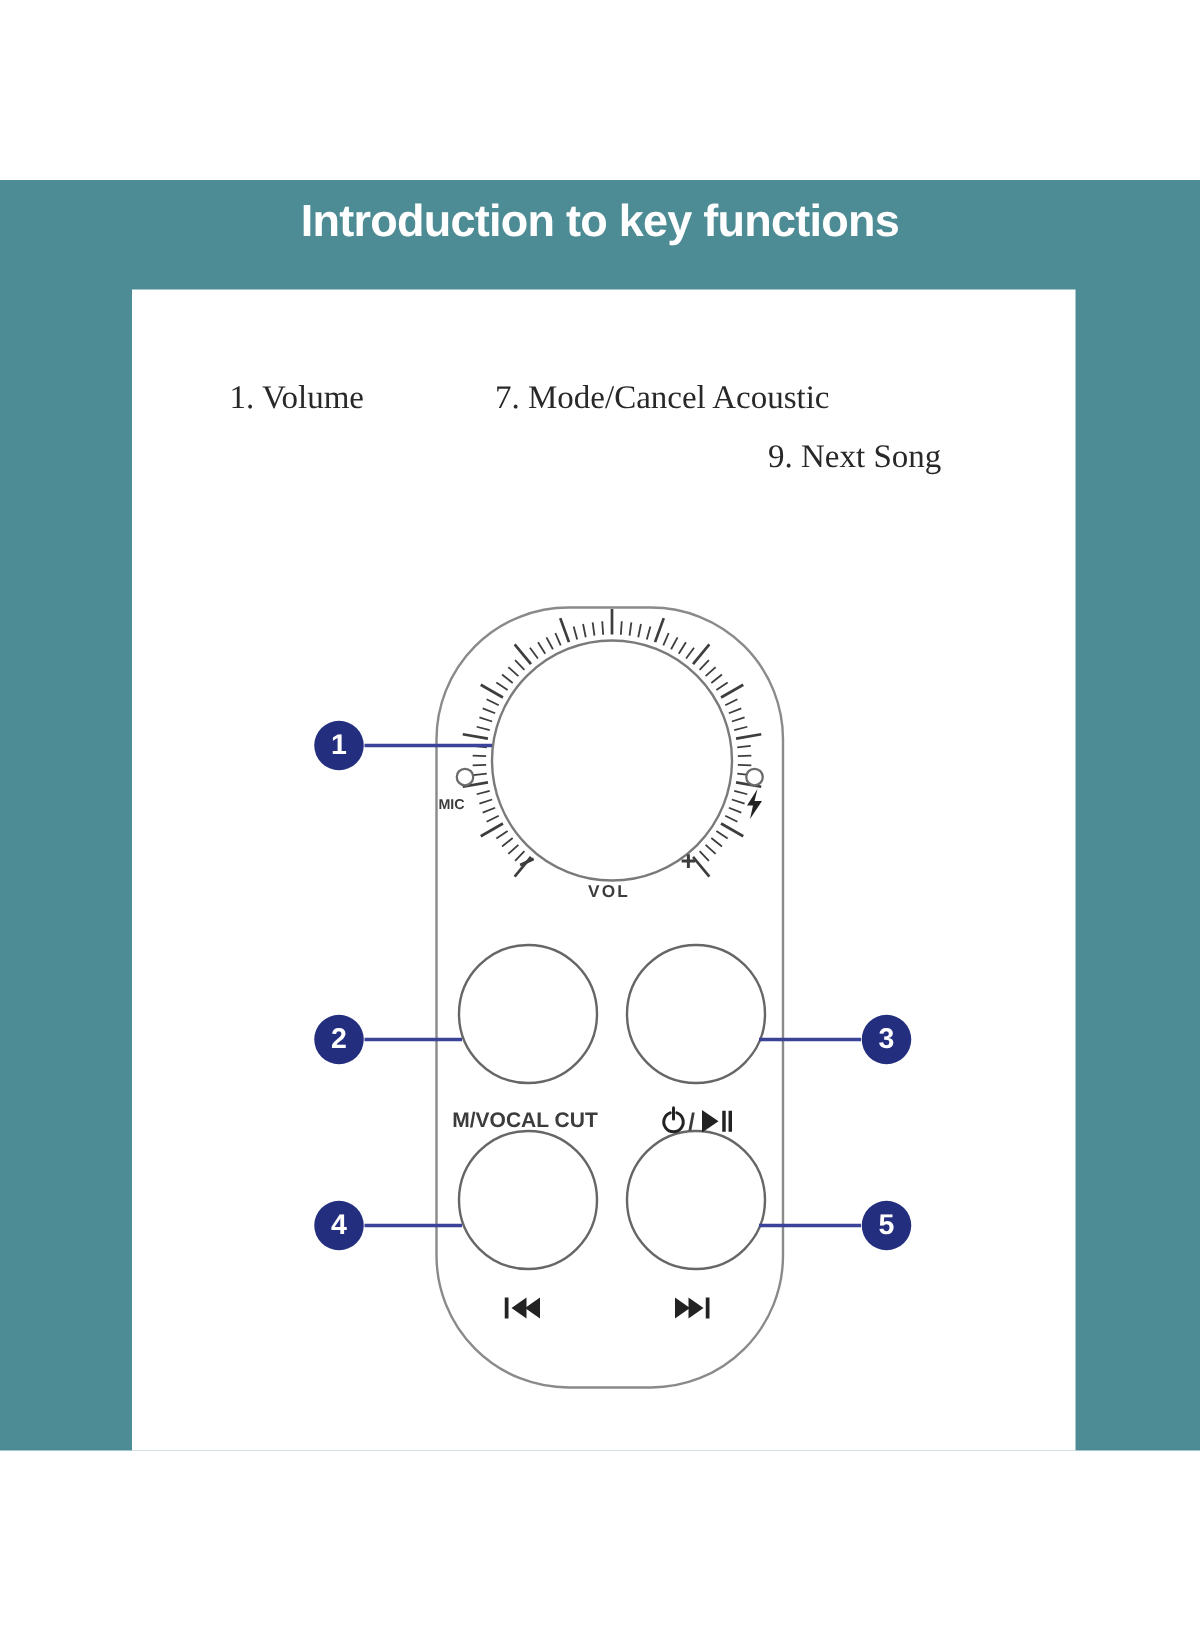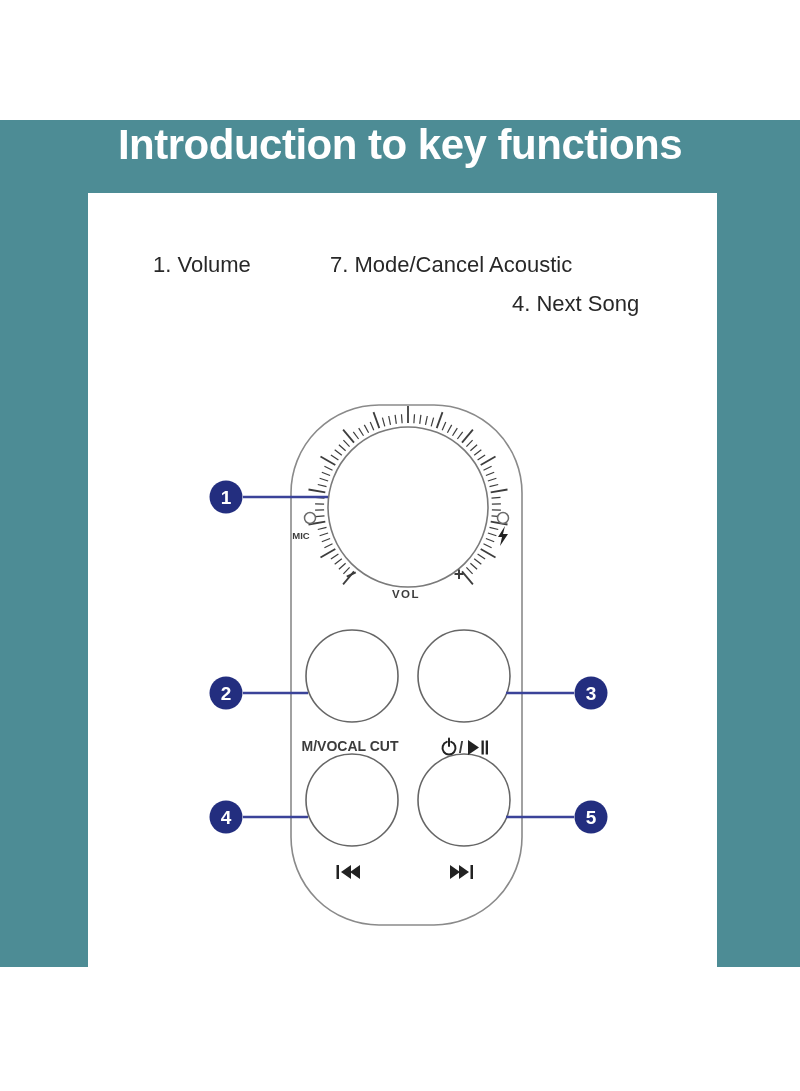--- a/index.html
+++ b/index.html
@@ -7,31 +7,32 @@
     width:800px;height:1091px;background:#ffffff;
     font-family:"Liberation Sans", sans-serif;
     position:relative;overflow:hidden;
   }
   .page{position:absolute;left:0;top:0;width:800px;height:1091px;}
   .teal-band{
     position:absolute;left:0;top:120px;width:800px;height:847px;
     background:#4D8C95;
   }
   .page-title{
-    position:absolute;left:0;top:121px;width:800px;
-    text-align:center;color:#ffffff;font-size:42px;font-weight:bold;
+    position:absolute;left:0;top:131px;width:800px;
+    text-align:center;color:#ffffff;font-size:30px;font-weight:bold;
     letter-spacing:-0.5px;white-space:nowrap;
   }
   .card{
     position:absolute;left:88px;top:193px;width:629px;height:774px;
     background:#ffffff;
   }
   .legend-item{
     position:absolute;color:#282828;font-size:22px;line-height:24px;
     white-space:nowrap;
+    font-family:Liberation Serif, serif;
   }
   svg.diagram{position:absolute;left:0;top:0;width:800px;height:1091px;}
   .rc-outline{fill:#ffffff;stroke:#8a8a8a;stroke-width:1.6;}
   .rc-dial{fill:#ffffff;stroke:#7a7a7a;stroke-width:1.6;}
   .rc-button{fill:#ffffff;stroke:#666666;stroke-width:1.6;}
   .rc-hole{fill:#ffffff;stroke:#6b6b6b;stroke-width:1.5;}
   .rc-label{fill:#3c3c3c;font-family:"Liberation Sans",sans-serif;font-weight:bold;}
   .rc-icon{fill:#222222;}
   .callout-line{stroke:#3B4399;stroke-width:2.4;}
   .callout-badge{fill:#232E7F;}
@@ -47,21 +48,21 @@
 <div class="page">
 
   <div class="teal-band"></div>
 
   <div class="page-title">Introduction to key functions</div>
 
   <div class="card"></div>
 
   <span class="legend-item" style="left:153px;top:253px">1. Volume</span>
   <span class="legend-item" style="left:330px;top:253px">7. Mode/Cancel Acoustic</span>
-  <span class="legend-item" style="left:512px;top:292px">4. Next Song</span>
+  <span class="legend-item" style="left:512px;top:292px">9. Next Song</span>
 
   <svg class="diagram" viewBox="0 0 800 1091">
 
     <rect class="rc-outline" x="291" y="405" width="231" height="520" rx="88"></rect>
 
     <g id="dial-ticks">
         <line x1="354.0" y1="571.3" x2="343.1" y2="584.4" stroke="#3d3d3d" stroke-width="1.8"></line>
         <line x1="349.6" y1="567.4" x2="343.4" y2="573.9" stroke="#3d3d3d" stroke-width="1.2"></line>
         <line x1="345.6" y1="563.2" x2="338.9" y2="569.2" stroke="#3d3d3d" stroke-width="1.2"></line>
         <line x1="341.8" y1="558.7" x2="334.7" y2="564.3" stroke="#3d3d3d" stroke-width="1.2"></line>

